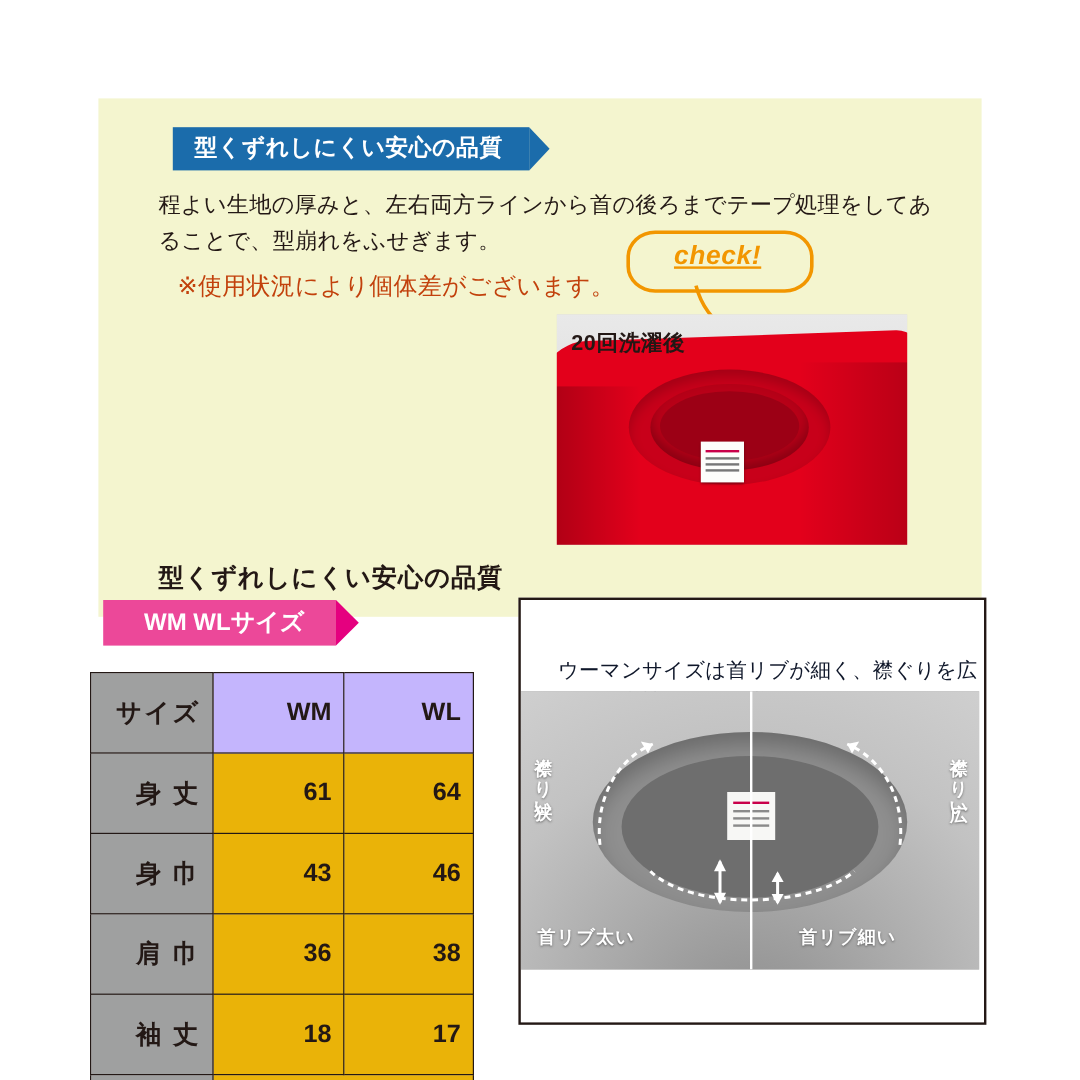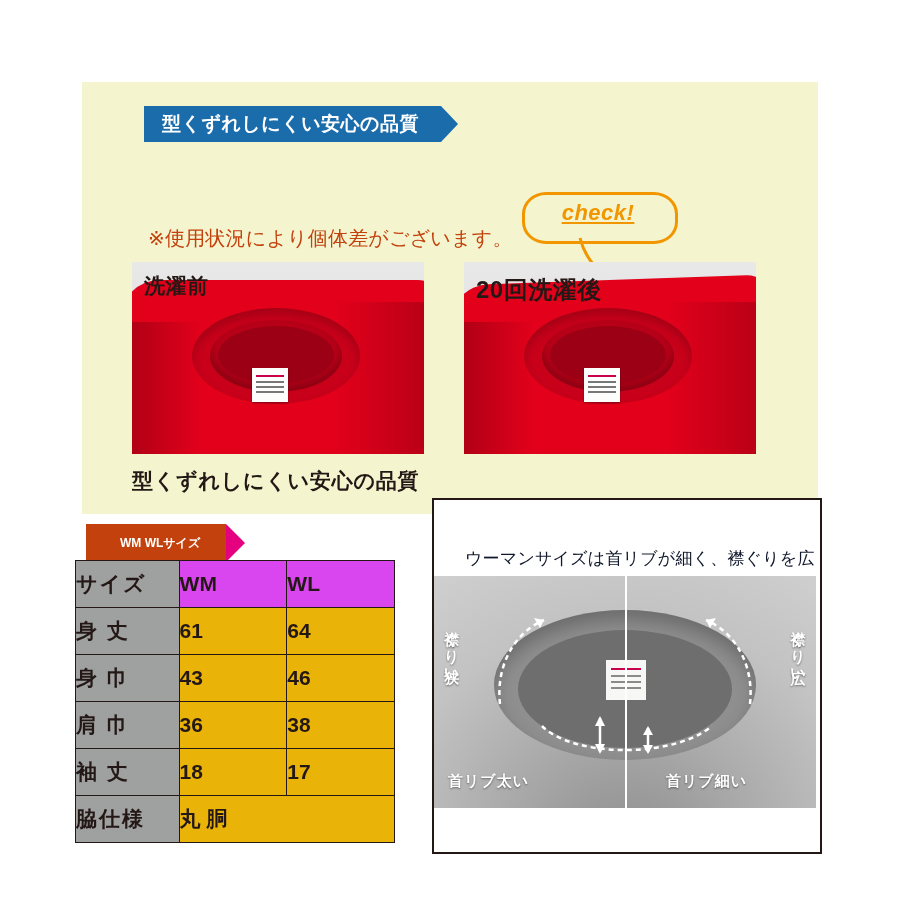--- a/index.html
+++ b/index.html
@@ -207,46 +207,45 @@
 
   .photo-label {
     position: absolute;
     left: 12px;
     top: 10px;
     font-size: 21px;
     font-weight: bold;
     color: #231815;
     letter-spacing: 0.5px;
   }
-  .photo-label.small { font-size: 24px; top: 12px; }
+  .photo-label.small { font-size: 18px; top: 12px; }
 
   .caption {
     position: absolute;
     left: 50px;
     top: 385px;
     font-size: 21px;
     font-weight: bold;
     letter-spacing: 0.8px;
     color: #231815;
   }
 
   
   .pink-ribbon {
     position: absolute;
     left: 86px;
     top: 500px;
     height: 38px;
-    background: #c2410c;
+    background: #ec4899;
     color: #ffffff;
-    font-size: 12px;
+    font-size: 20px;
     font-weight: bold;
     line-height: 38px;
     padding: 0 26px 0 34px;
     white-space: nowrap;
-    margin-top: 24px;
   }
   .pink-ribbon::after {
     content: "";
     position: absolute;
     right: -19px;
     top: 0;
     width: 0;
     height: 0;
     border-top: 19px solid transparent;
     border-bottom: 19px solid transparent;
@@ -258,28 +257,28 @@
     left: 75px;
     top: 560px;
     width: 320px;
     border-collapse: collapse;
     background: #ffffff;
   }
   table.size-table th,
   table.size-table td {
     border: 1.5px solid #231815;
     height: 46px;
-    text-align: left;
+    text-align: right;
     font-size: 21px;
     font-weight: bold;
     color: #231815;
-    padding: 0;
+    padding: 10px;
   }
   table.size-table thead th {
-    background: #d946ef;
+    background: #c4b5fd;
     color: #231815;
   }
   table.size-table th.rowhead {
     background: #9fa0a0;
     width: 104px;
     letter-spacing: 2px;
   }
   table.size-table td {
     background: #eab308;
     width: 108px;
@@ -388,47 +387,32 @@
 </style>
 </head>
 <body>
 
 <div id="page">
 
   <div class="top-panel">
 
     <div class="ribbon">型くずれしにくい安心の品質</div>
 
+    <div class="lead">程よい生地の厚みと、左右両方ラインから首の後ろまでテープ処理をしてあることで、型崩れをふせぎます。</div>
     <div class="note">※使用状況により個体差がございます。</div>
 
     <div class="check-wrap">
       <div class="check-bubble"></div>
       <div class="check-text">check!</div>
       <svg class="check-tail" viewBox="0 0 42 46">
         <path d="M6 2 C10 18, 20 32, 34 40" stroke="#f29600" stroke-width="3" fill="none"></path>
         <path d="M36 42 L24 40 L32 30 Z" fill="#f29600"></path>
       </svg>
     </div>
 
-    <div class="photo photo-a">
-      <div class="bg-grey"></div>
-      <div class="shirt"></div>
-      <div class="shadow-left"></div>
-      <div class="shadow-right"></div>
-      <div class="collar-outer"></div>
-      <div class="collar-inner"></div>
-      <div class="collar-hole"></div>
-      <div class="tag">
-        <div class="tag-line l1"></div>
-        <div class="tag-line l2"></div>
-        <div class="tag-line l3"></div>
-        <div class="tag-line l4"></div>
-      </div>
-      <div class="photo-label">洗濯前</div>
-    </div>
 
     <div class="photo photo-b">
       <div class="bg-grey"></div>
       <div class="shirt tilt"></div>
       <div class="shadow-left"></div>
       <div class="shadow-right"></div>
       <div class="collar-outer"></div>
       <div class="collar-inner"></div>
       <div class="collar-hole"></div>
       <div class="tag">

